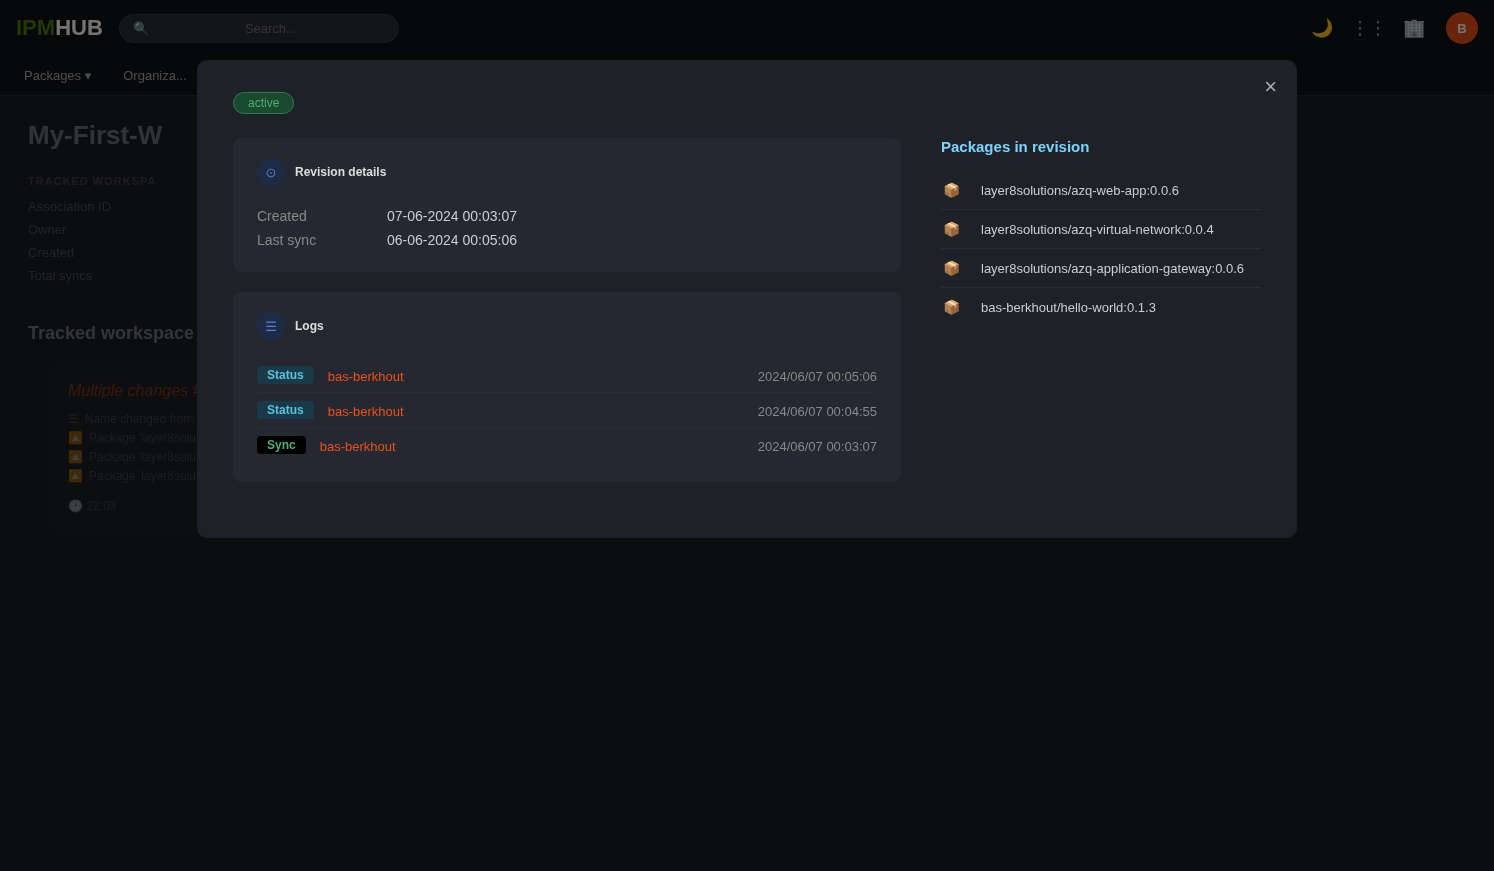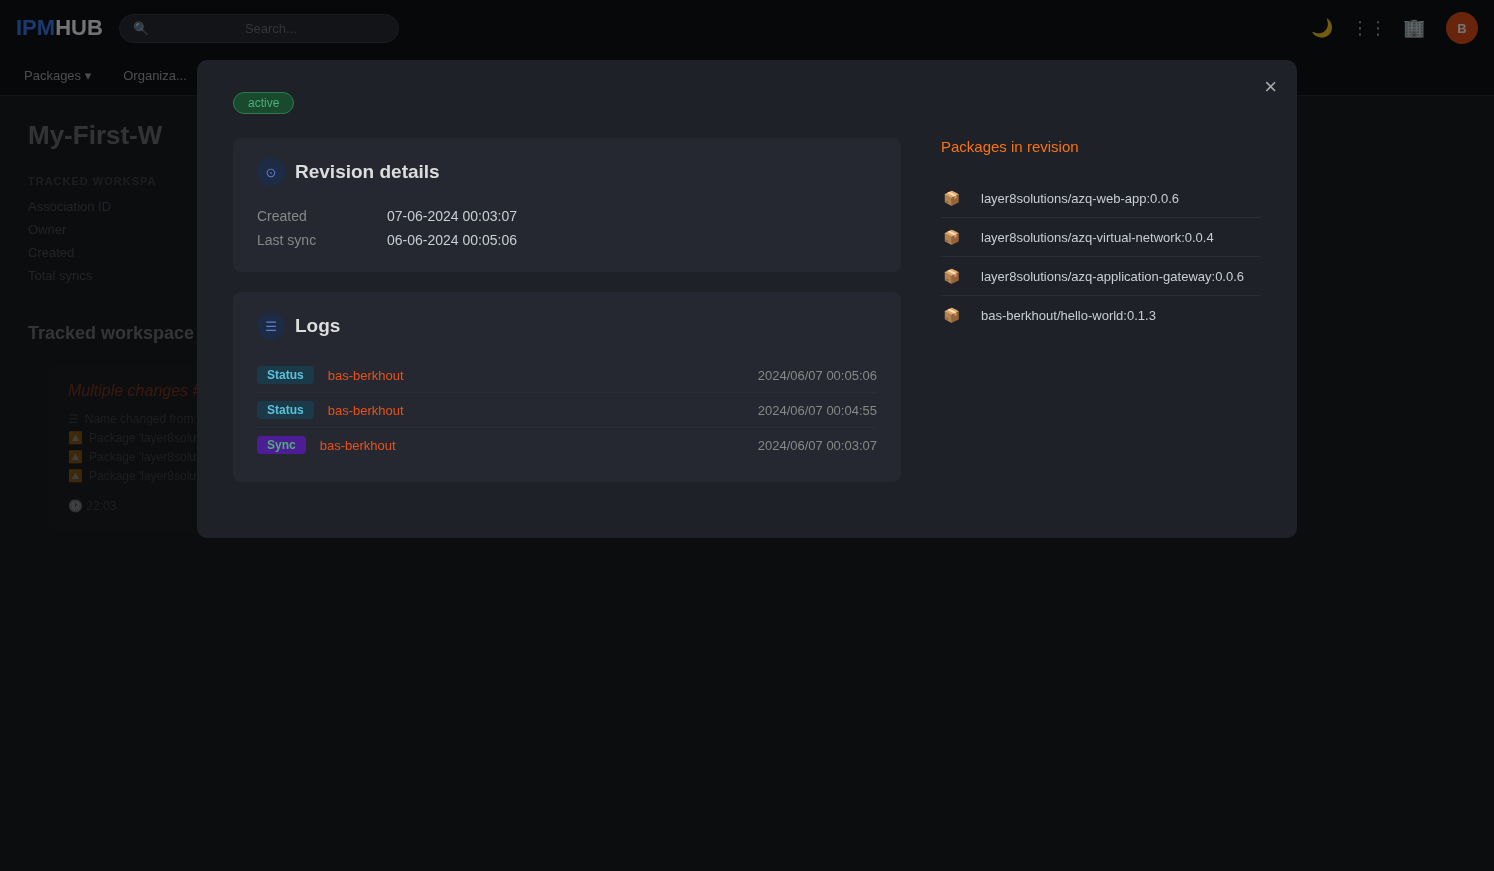--- a/index.html
+++ b/index.html
@@ -21,21 +21,21 @@
       padding: 0 16px;
       gap: 16px;
       position: relative;
       z-index: 10;
     }
     .logo {
       font-size: 22px;
       font-weight: 700;
       color: #fff;
     }
-    .logo span { color: #3b82f6; }
+    .logo span { color: #4d7c0f; }
     .search-bar {
       background: #2a2d35;
       border: 1px solid #3a3d45;
       border-radius: 20px;
       padding: 6px 14px;
       display: flex;
       align-items: center;
       gap: 8px;
       width: 280px;
     }
@@ -268,21 +268,21 @@
       height: 28px;
       border-radius: 50%;
       background: #1e2b45;
       display: flex;
       align-items: center;
       justify-content: center;
       color: #5b7fd4;
       font-size: 13px;
     }
     .section-title {
-      font-size: 19px;
+      font-size: 12px;
       font-weight: 600;
       color: #ddd;
     }
     .revision-table { width: 100%; }
     .revision-row {
       display: flex;
       align-items: center;
       padding: 4px 0;
       gap: 20px;
     }
@@ -293,52 +293,52 @@
       flex-shrink: 0;
     }
     .revision-value {
       color: #c9cdd4;
       font-size: 14px;
     }
 
     
     .log-entry {
       display: flex;
-      align-items: center;
+      align-items: flex-end;
       gap: 14px;
       padding: 8px 0;
       border-top: 1px solid #2a2d35;
     }
     .log-entry:first-child { border-top: none; }
     .log-badge {
       border-radius: 4px;
       padding: 2px 10px;
       font-size: 12px;
       font-weight: 600;
       flex-shrink: 0;
     }
     .log-badge.status { background: #1a3a4a; color: #5bc0d8; }
-    .log-badge.sync { background: #4c1d95; color: #4caf77; }
+    .log-badge.sync { background: #000000; color: #4caf77; }
     .log-user {
       color: #e8521a;
       font-size: 13px;
       flex: 1;
     }
     .log-time {
       color: #888;
       font-size: 13px;
       margin-left: auto;
     }
 
     
     .packages-title {
       font-size: 15px;
-      font-weight: 400;
-      color: #f97316;
-      margin-bottom: 24px;
+      font-weight: 700;
+      color: #7dd3fc;
+      margin-bottom: 16px;
     }
     .package-item {
       display: flex;
       align-items: center;
       gap: 10px;
       padding: 8px 0;
       border-bottom: 1px solid #2a2d35;
     }
     .package-item:last-child { border-bottom: none; }
     .pkg-icon {

